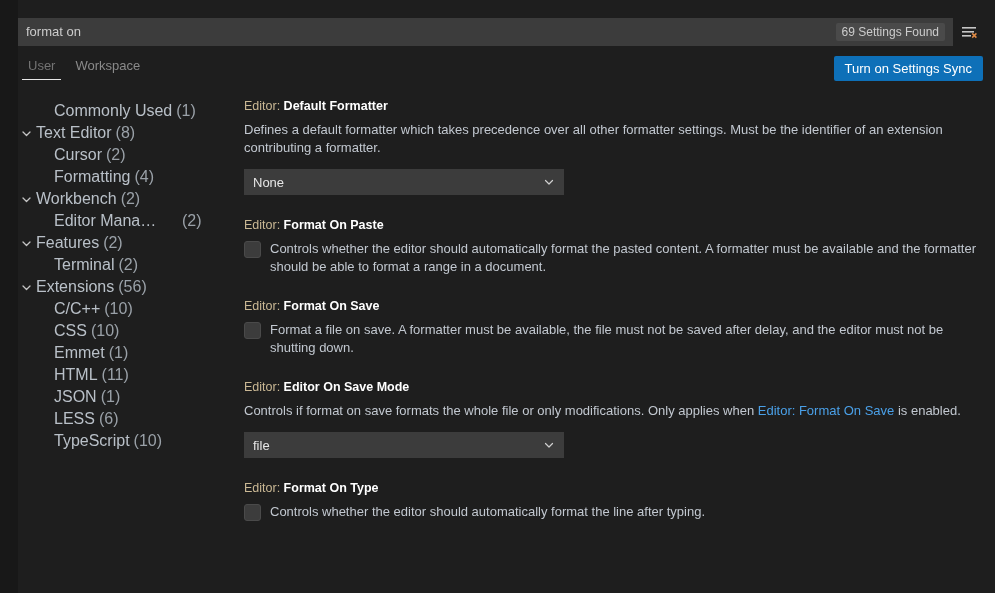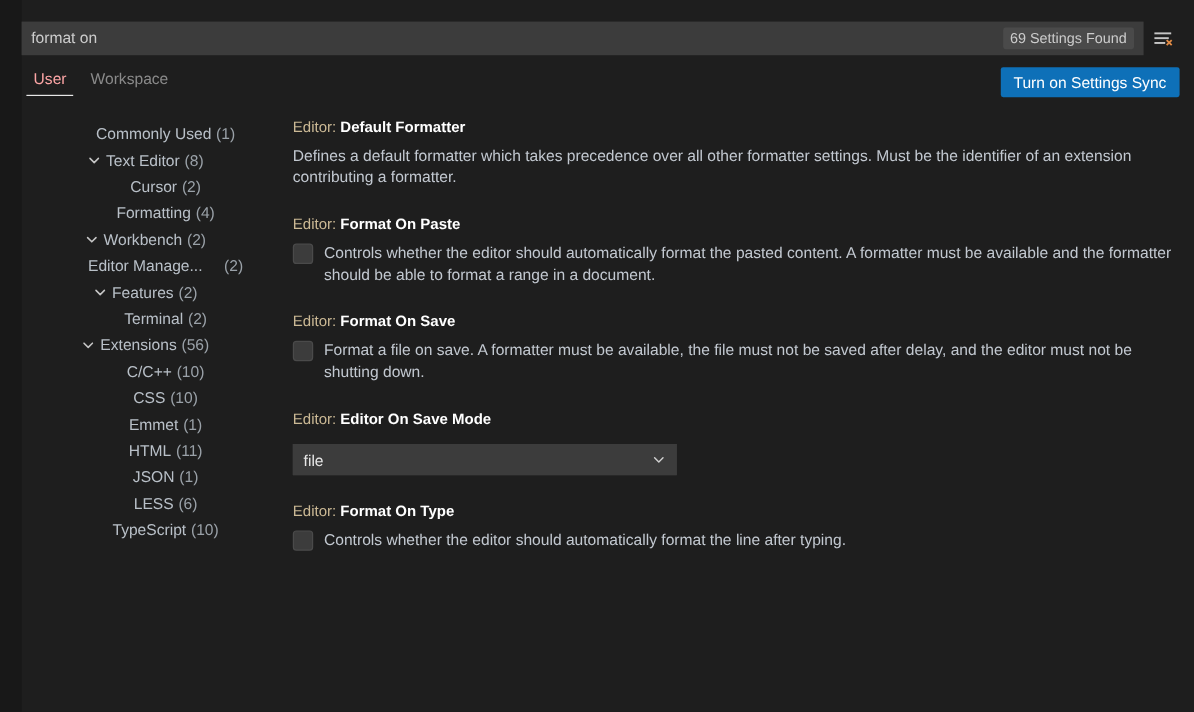--- a/index.html
+++ b/index.html
@@ -65,21 +65,21 @@
     position: relative;
     padding-right: 12px;
   }
   .tab {
     font-size: 13px;
     color: #8a8a8a;
     padding: 2px 10px 7px 10px;
     position: relative;
     cursor: pointer;
   }
-  .tab.active { color: #fca5a5; }
+  .tab.active { color: #737373; }
   .tab.active::after {
     content: "";
     position: absolute;
     left: 4px; right: 4px; bottom: 0;
     height: 1px;
     background: #e7e7e7;
   }
   .sync-button {
     margin-left: auto;
     background: #0e70b8;
@@ -105,25 +105,24 @@
   .toc {
     width: 222px;
     flex: 0 0 222px;
     padding-left: 18px;
     padding-top: 2px;
   }
   .toc-item {
     display: flex;
     align-items: center;
     height: 22px;
-    font-size: 13px;
+    font-size: 16px;
     color: #b9c0c8;
     cursor: pointer;
     white-space: nowrap;
-    justify-content: center;
   }
   .toc-item .chev {
     width: 16px;
     flex: 0 0 16px;
     display: flex; align-items: center; justify-content: center;
     margin-right: 2px;
   }
   .toc-item.child { padding-left: 36px; }
   .toc-item.leaf-top { padding-left: 36px; }
   .toc-count { color: #9aa1a8; margin-left: 4px; }
@@ -297,37 +296,46 @@
       <div class="toc-item child">
         <span>TypeScript</span>
         <span class="toc-count">(10)</span>
       </div>
     </div>
 
   <div class="settings" id="settings-list">
       <div class="setting">
         <div class="setting-title"><span class="prefix">Editor: </span><span class="name">Default Formatter</span></div>
         <div class="setting-desc">Defines a default formatter which takes precedence over all other formatter settings. Must be the identifier of an extension contributing a formatter.</div>
+        <div class="dropdown">
+          <span class="dropdown-value">None</span>
+          <span class="dropdown-chev">
+            <svg width="12" height="12" viewBox="0 0 12 12">
+              <path d="M2.5 4.5 L6 8 L9.5 4.5" stroke="#cfcfcf" stroke-width="1.2" fill="none" stroke-linecap="round" stroke-linejoin="round"></path>
+            </svg>
+          </span>
+        </div>
       </div>
       <div class="setting">
         <div class="setting-title"><span class="prefix">Editor: </span><span class="name">Format On Paste</span></div>
         <div class="desc-with-check">
           <div class="checkbox"></div>
           <div class="setting-desc">Controls whether the editor should automatically format the pasted content. A formatter must be available and the formatter should be able to format a range in a document.</div>
         </div>
       </div>
       <div class="setting">
         <div class="setting-title"><span class="prefix">Editor: </span><span class="name">Format On Save</span></div>
         <div class="desc-with-check">
           <div class="checkbox"></div>
           <div class="setting-desc">Format a file on save. A formatter must be available, the file must not be saved after delay, and the editor must not be shutting down.</div>
         </div>
       </div>
       <div class="setting">
         <div class="setting-title"><span class="prefix">Editor: </span><span class="name">Editor On Save Mode</span></div>
+        <div class="setting-desc"><span>Controls if format on save formats the whole file or only modifications. Only applies when </span><span class="desc-link">Editor: Format On Save</span><span> is enabled.</span></div>
         <div class="dropdown">
           <span class="dropdown-value">file</span>
           <span class="dropdown-chev">
             <svg width="12" height="12" viewBox="0 0 12 12">
               <path d="M2.5 4.5 L6 8 L9.5 4.5" stroke="#cfcfcf" stroke-width="1.2" fill="none" stroke-linecap="round" stroke-linejoin="round"></path>
             </svg>
           </span>
         </div>
       </div>
       <div class="setting">

